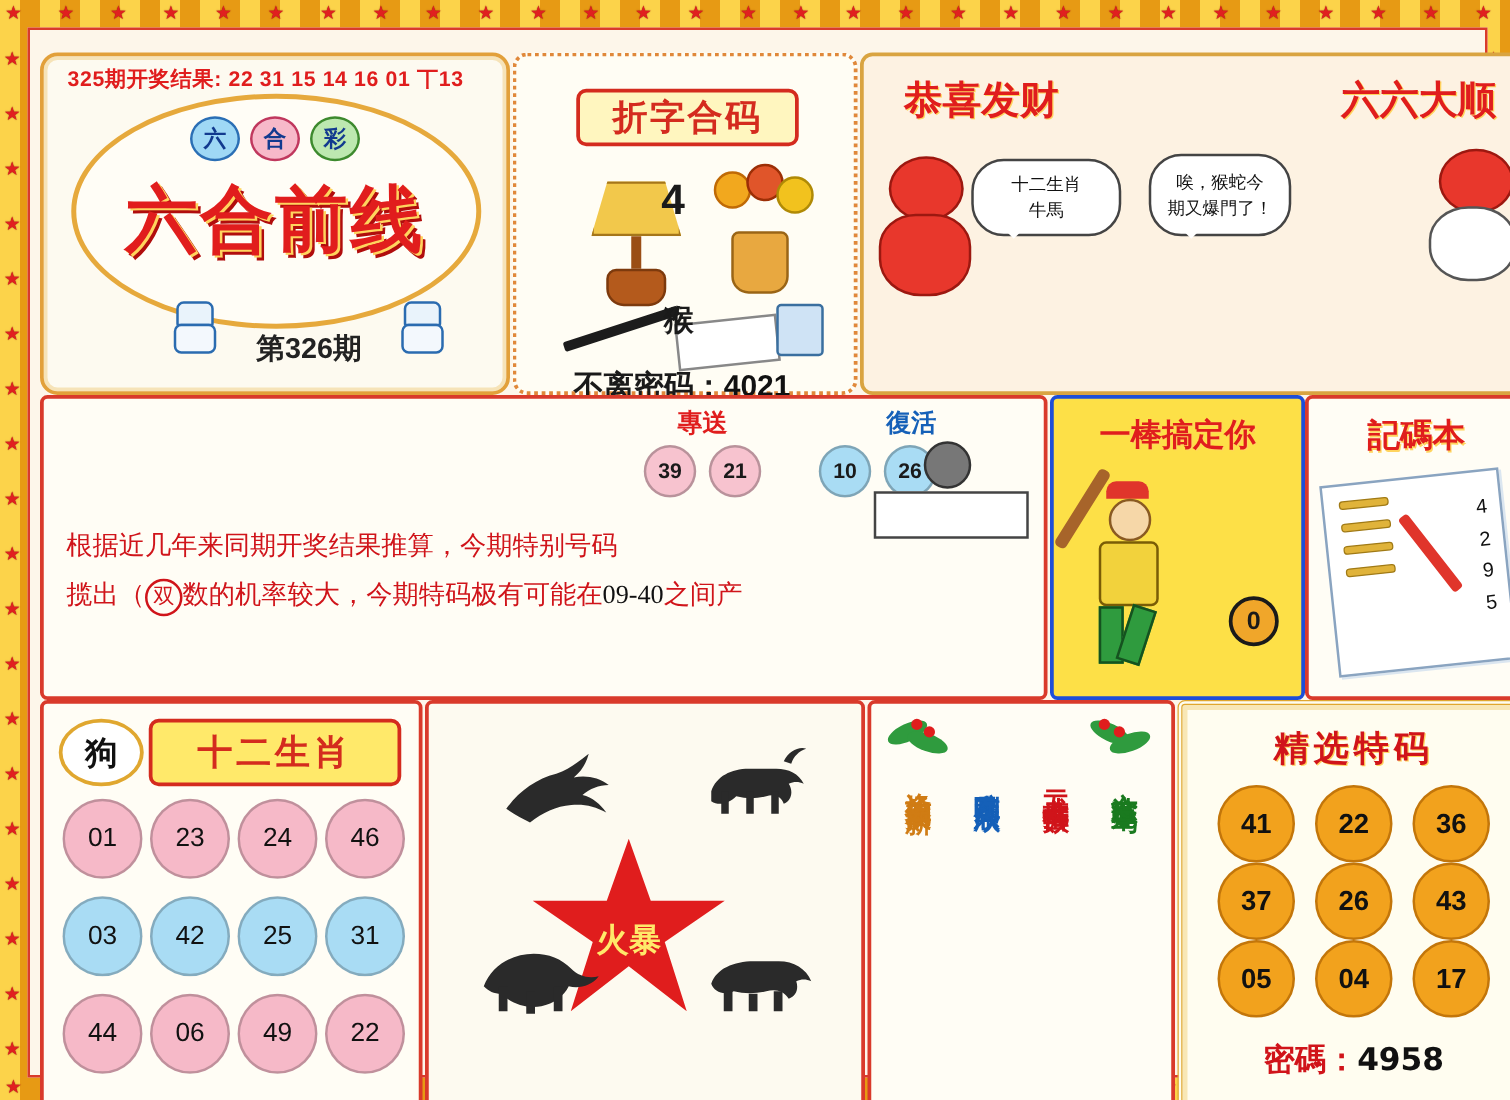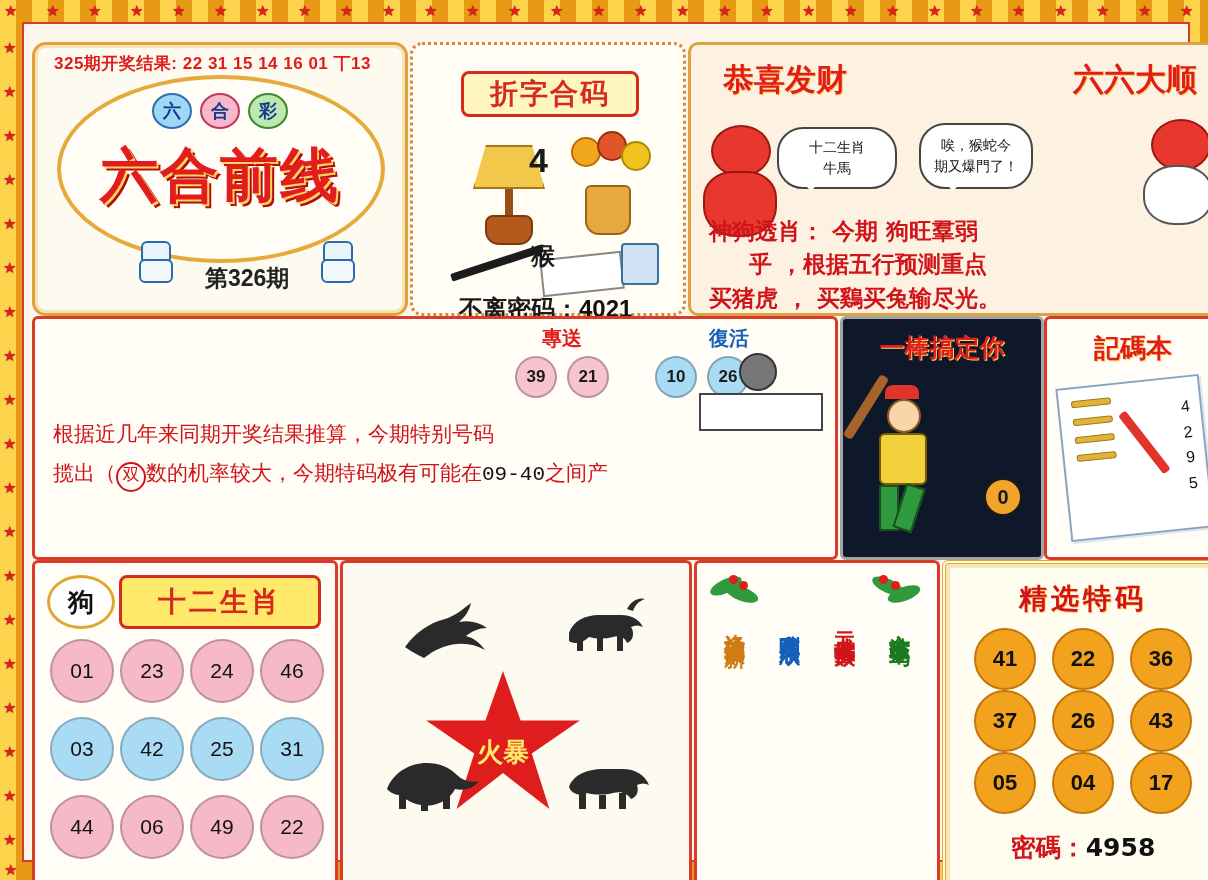--- a/index.html
+++ b/index.html
@@ -116,31 +116,31 @@
   .grp .balls{display:flex;gap:10px;margin-top:4px;}
   .ball{width:38px;height:38px;border-radius:50%;display:flex;align-items:center;justify-content:center;
     font-size:17px;font-weight:bold;color:#1a1a1a;border:2px solid rgba(0,0,0,.25);}
   .ball.red{background:#f4a0ae;}
   .ball.pink{background:#f7c3cf;}
   .ball.blue{background:#a9dcf4;}
   .g1{left:340px;} .g1 .lbl{color:#e01d1d;}
   .g2{left:480px;} .g2 .lbl{color:#e01d1d;}
   .g3{left:620px;text-align:right;} .g3 .lbl{color:#1560b8;}
   .trend-body{position:absolute;left:18px;top:98px;right:16px;
-    color:#d0141a;font-size:21px;line-height:1.85;font-family:Liberation Mono, monospace;}
+    color:#d0141a;font-size:21px;line-height:1.85;font-family:Liberation Serif, serif;}
   .trend-body .circ{display:inline-block;border:2px solid #d0141a;border-radius:50%;
     width:26px;height:26px;line-height:24px;text-align:center;font-size:17px;}
   .trend-body .rng{color:#111;}
   .scribe{position:absolute;right:16px;top:26px;width:120px;height:86px;}
   .scribe .tbl{position:absolute;left:0;top:48px;width:120px;height:34px;border:2px solid #444;background:#fff;}
   .scribe .hd{position:absolute;left:40px;top:8px;width:34px;height:34px;border-radius:50%;background:#777;border:2px solid #333;}
 
   
   .box-bat{left:816px;top:292px;width:198px;height:238px;
-    border:3px solid #a3a3a3;border-radius:6px;background:#0f172a;}
+    border:3px solid #1d4ed8;border-radius:6px;background:#fde047;}
   .bat-title{position:absolute;left:0;right:0;top:12px;text-align:center;font-size:25px;font-weight:bold;
     color:#e01d1d;font-family:"DejaVu Sans",sans-serif;text-shadow:1px 1px 0 #ffd45e;}
   .batter{position:absolute;left:36px;top:66px;}
   .batter .torso{width:44px;height:48px;background:#f2d23c;border:2px solid #7a5c06;border-radius:6px;}
   .batter .head{width:30px;height:30px;background:#f6d7a8;border:2px solid #8a5a22;border-radius:50%;margin-left:8px;}
   .batter .cap{width:34px;height:14px;background:#e0352b;border-radius:8px 8px 0 0;margin-left:6px;}
   .batter .leg{width:16px;height:42px;background:#2f9b3e;border:2px solid #15521f;display:inline-block;}
   .batter .bat{position:absolute;left:-18px;top:-14px;width:10px;height:72px;background:#a7642a;
     transform:rotate(32deg);border-radius:4px;}
   .zero-ball{position:absolute;left:140px;top:158px;width:34px;height:34px;border-radius:50%;
@@ -382,25 +382,20 @@
 
         <div class="bubble b1">
           <span>十二生肖</span>
           <span>牛馬</span>
         </div>
         <div class="bubble b2">
           <span>唉，猴蛇今</span>
           <span>期又爆門了！</span>
         </div>
 
-        <div class="dog-text">
-          <div>神狗透肖： 今期 狗旺羣弱</div>
-          <div style="text-indent:40px;">乎 ，根据五行预测重点</div>
-          <div>买猪虎 ， 买鷄买兔输尽光。</div>
-        </div>
       </div>
 
       <div class="row box-trend">
 
         <div class="grp g2">
           <div class="lbl">專送</div>
           <div class="balls">
             <div class="ball pink">39</div>
             <div class="ball pink">21</div>
           </div>

